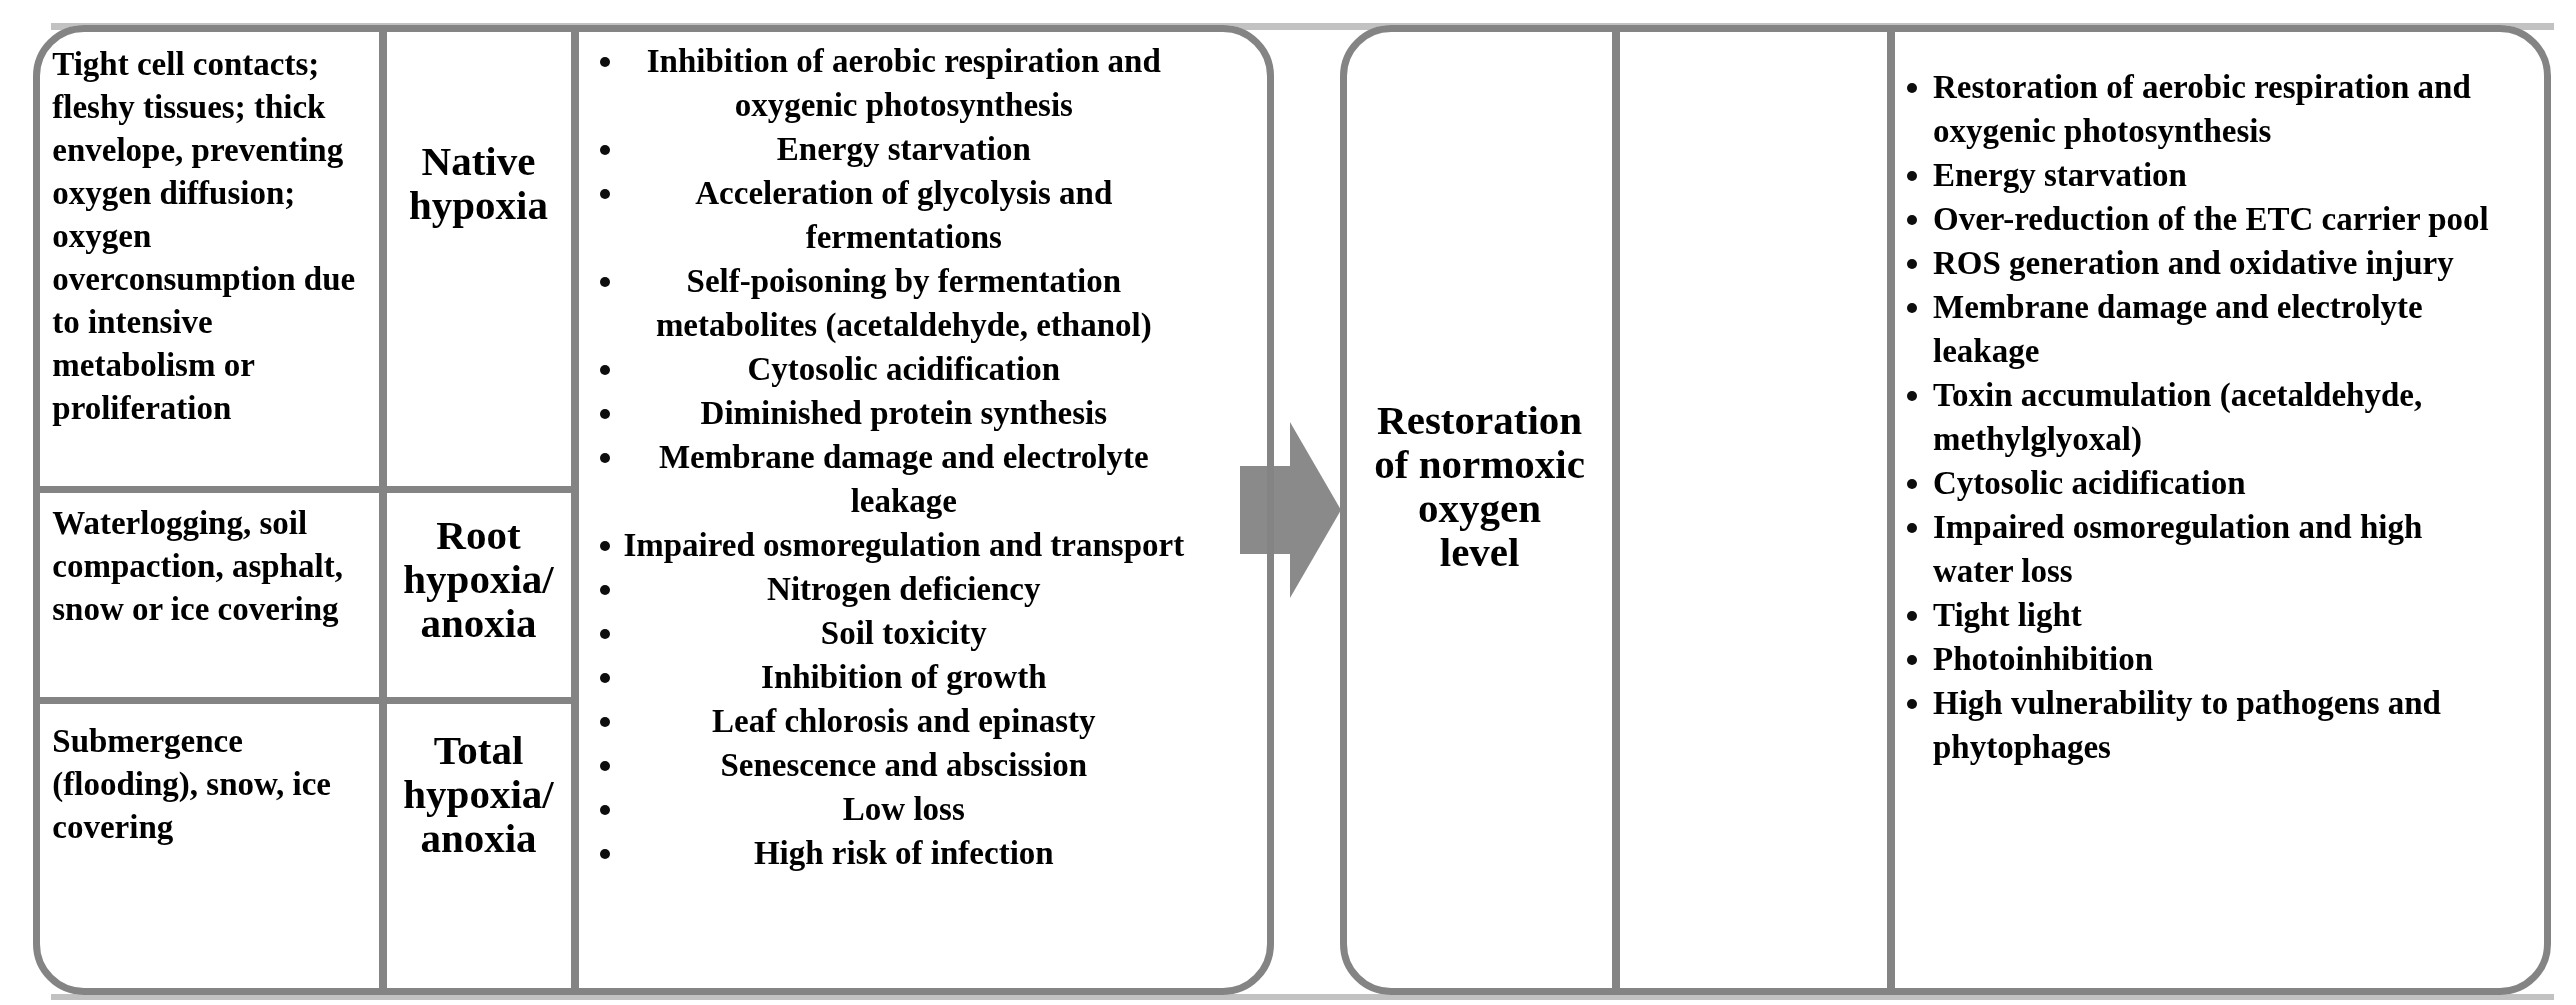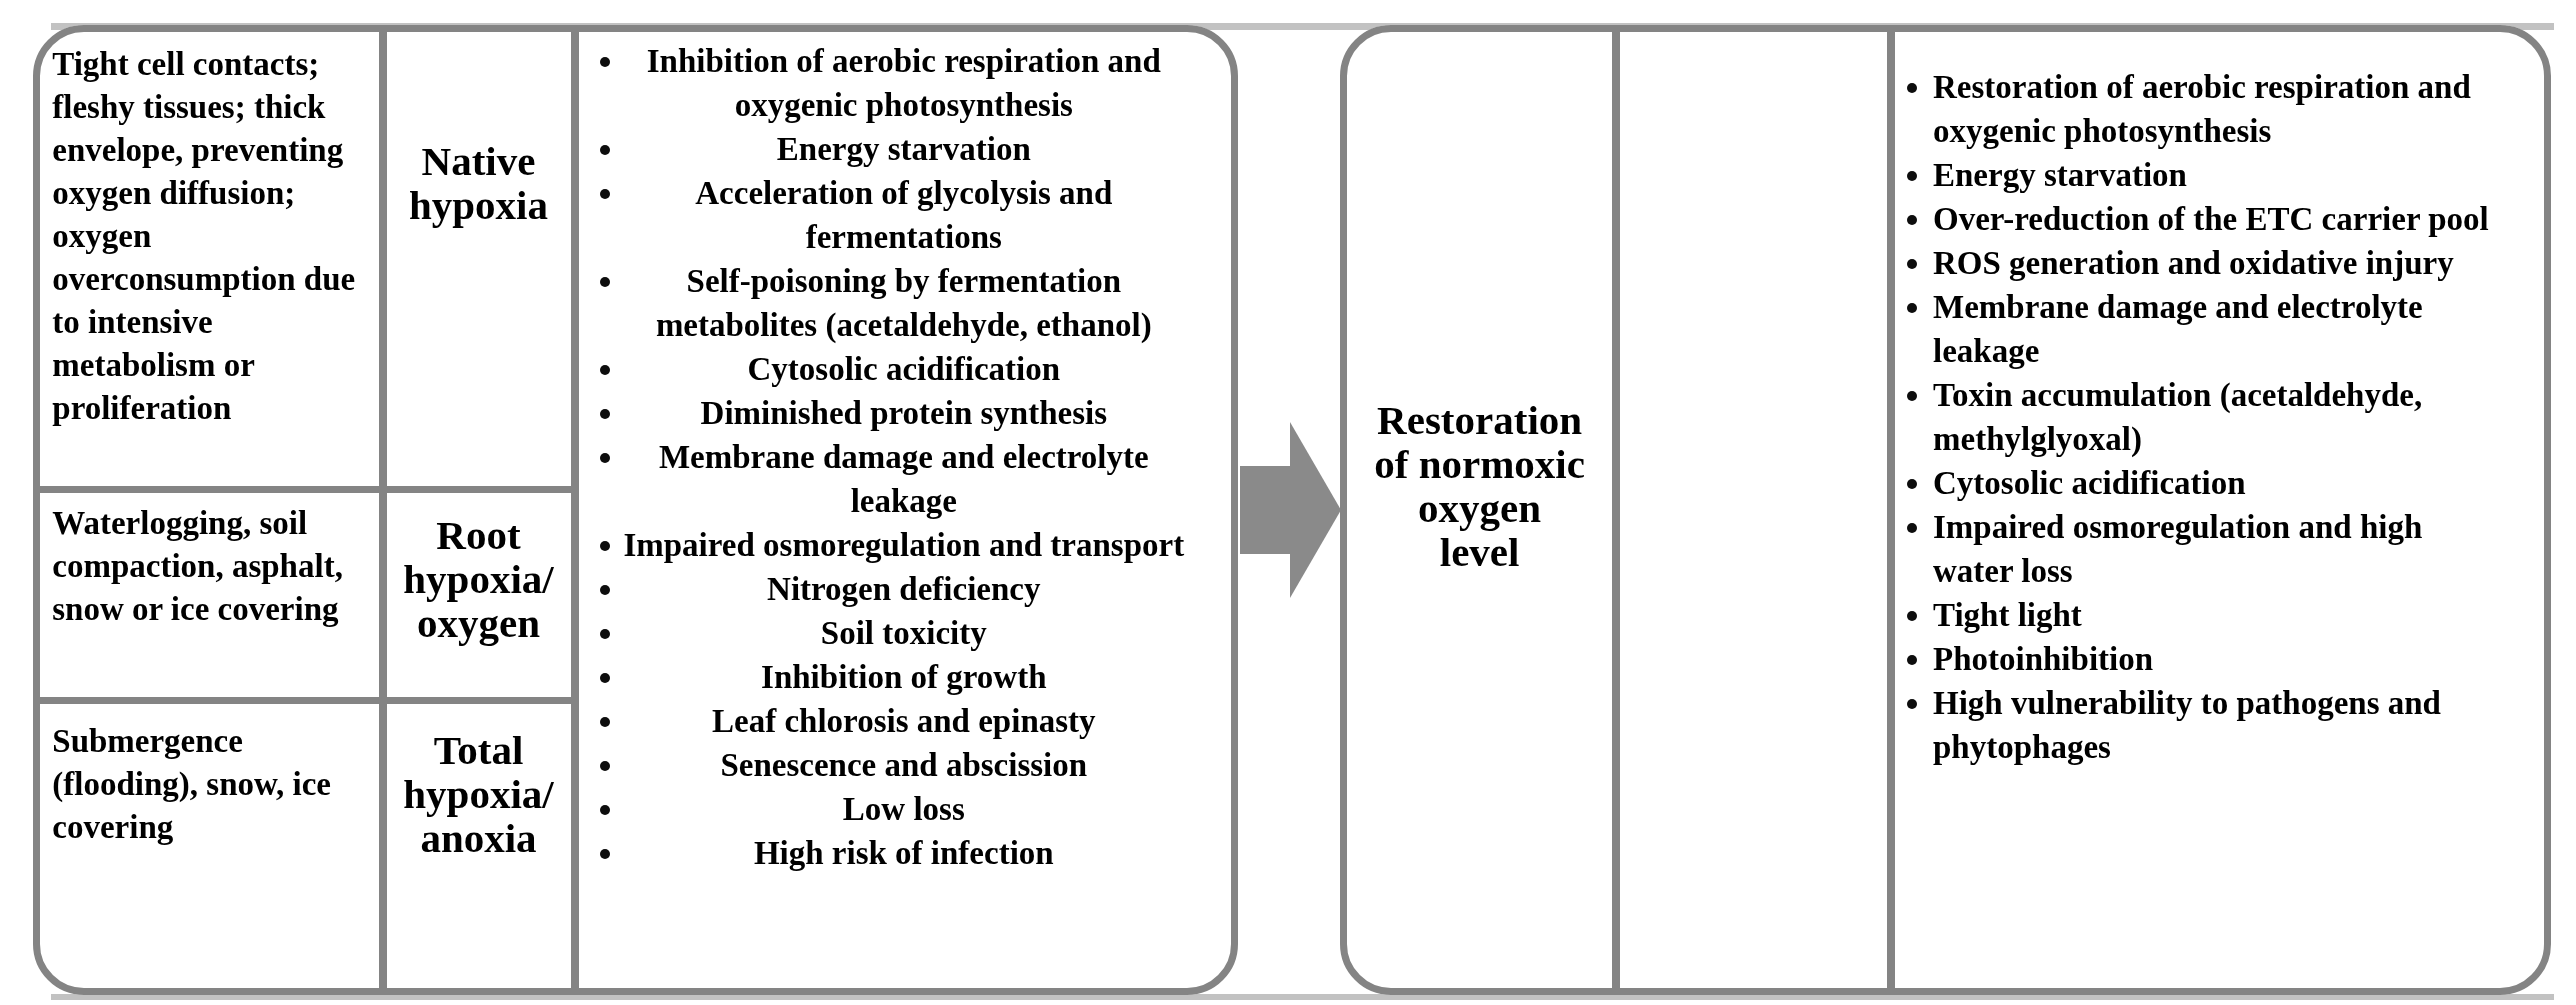--- a/index.html
+++ b/index.html
@@ -33,21 +33,21 @@
   ul.effects li::before{content:"";position:absolute;top:17.6px;width:10px;height:10px;
     border-radius:50%;background:#0d0d0d;}
   ul.effects.left-list{left:562px;top:7.6px;width:652px;height:955px;padding:7px 0 0 0;text-align:center;}
   ul.effects.left-list li{padding:0 56px 0 21.6px;}
   ul.effects.left-list li::before{left:4.7px;}
   ul.effects.right-list{left:555px;top:7.6px;width:649px;height:684px;padding:33px 0 12px 0;}
   ul.effects.right-list li{padding:0 35px 0 38px;}
   ul.effects.right-list li::before{left:11.7px;}
 
   
-  #left-box{left:33px;top:24.6px;width:1205px;height:970px;}
+  #left-box{left:33px;top:24.6px;width:1205px;height:970px;padding-left:36px;}
   #lv1{left:346px;top:0;width:7.6px;height:970px;}
   #lv2{left:538px;top:0;width:7.6px;height:970px;}
   #lh1{left:0;top:461px;width:546px;height:7.6px;}
   #lh2{left:0;top:672px;width:546px;height:7.6px;}
   #cause-1{left:7.6px;top:7.6px;width:338px;height:453px;padding:10.5px 2.3px 0 11.7px;}
   #cause-2{left:7.6px;top:469px;width:338px;height:203px;padding:8.2px 2.3px 0 11.7px;}
   #cause-3{left:7.6px;top:679px;width:338px;height:283px;padding:16.4px 2.3px 0 11.7px;border-radius:8px;}
   #type-1{left:353px;top:7.6px;width:185px;height:453px;padding-bottom:152px;}
   #type-2{left:353px;top:469px;width:185px;height:203px;padding-bottom:32px;}
   #type-3{left:353px;top:679px;width:185px;height:283px;padding-bottom:102px;}
@@ -76,21 +76,21 @@
   <div class="divider" id="lv1"></div>
   <div class="divider" id="lv2"></div>
   <div class="divider" id="lh1"></div>
   <div class="divider" id="lh2"></div>
 
   <div class="cell cause" id="cause-1">Tight cell contacts; fleshy tissues; thick envelope, preventing oxygen diffusion; oxygen overconsumption due to intensive metabolism or proliferation</div>
   <div class="cell cause" id="cause-2">Waterlogging, soil compaction, asphalt, snow or ice covering</div>
   <div class="cell cause" id="cause-3">Submergence (flooding), snow, ice covering</div>
 
   <div class="cell type" id="type-1">Native hypoxia</div>
-  <div class="cell type" id="type-2">Root hypoxia/ oxygen</div>
+  <div class="cell type" id="type-2">Root hypoxia/ anoxia</div>
   <div class="cell type" id="type-3">Total hypoxia/ anoxia</div>
 
   <ul class="effects left-list">
       <li>Inhibition of aerobic respiration and oxygenic photosynthesis</li>
       <li>Energy starvation</li>
       <li>Acceleration of glycolysis and fermentations</li>
       <li>Self-poisoning by fermentation metabolites (acetaldehyde, ethanol)</li>
       <li>Cytosolic acidification</li>
       <li>Diminished protein synthesis</li>
       <li>Membrane damage and electrolyte leakage</li>

